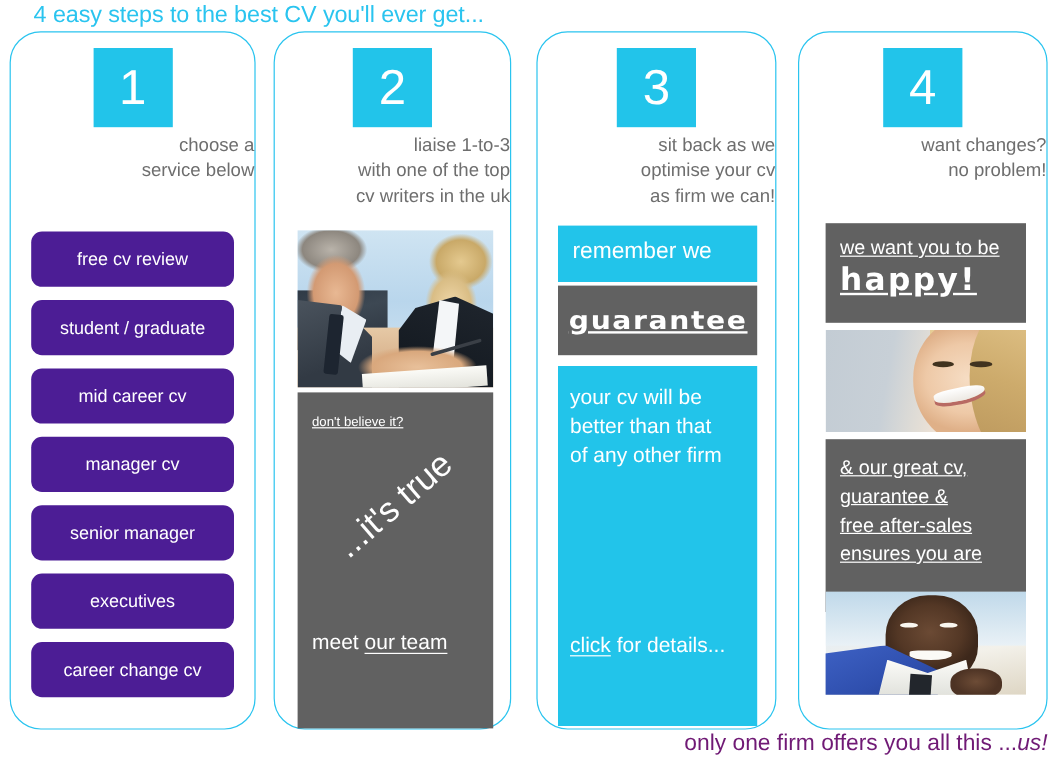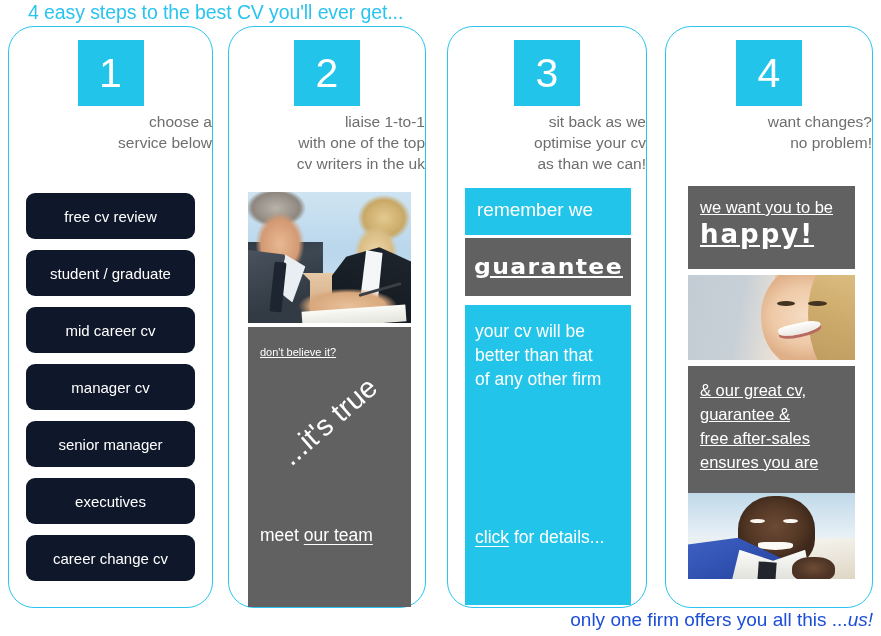--- a/index.html
+++ b/index.html
@@ -31,21 +31,21 @@
     letter-spacing: -0.1px;
     white-space: nowrap;
   }
 
   
   .footer {
     position: absolute;
     right: 8px;
     top: 609px;
     font-size: 19px;
-    color: #1d4ed8;
+    color: #701a75;
     white-space: nowrap;
   }
   .footer .us {
     font-style: italic;
   }
 
   
   .card {
     position: absolute;
     top: 26px;
@@ -91,21 +91,21 @@
   .btn-list {
     position: absolute;
     top: 166px;
     left: 17px;
     right: 17px;
   }
   .svc-btn {
     display: block;
     width: 100%;
     box-sizing: border-box;
-    background: #0f172a;
+    background: #4c1d95;
     color: #ffffff;
     border: none;
     border-radius: 9px;
     height: 46px;
     margin-bottom: 11px;
     font-size: 15px;
     font-family: "Liberation Sans", sans-serif;
     text-align: center;
     cursor: pointer;
   }
@@ -369,21 +369,21 @@
       <button class="svc-btn">manager cv</button>
       <button class="svc-btn">senior manager</button>
       <button class="svc-btn">executives</button>
       <button class="svc-btn">career change cv</button>
     </div>
   </div>
 
   <div class="card" id="card-2">
     <div class="num-badge">2</div>
     <div class="caption">
-      <div>liaise 1-to-1</div>
+      <div>liaise 1-to-3</div>
       <div>with one of the top</div>
       <div>cv writers in the uk</div>
     </div>
 
     <div class="photo" id="photo-consult">
       <div class="suit-l"></div>
       <div class="shirt-l"></div>
       <div class="tie"></div>
       <div class="jkt-r"></div>
       <div class="shirt-r"></div>
@@ -397,21 +397,21 @@
       <div class="rotated">...it's true</div>
       <div class="meet"><span>meet </span><u>our team</u></div>
     </div>
   </div>
 
   <div class="card" id="card-3">
     <div class="num-badge">3</div>
     <div class="caption">
       <div>sit back as we</div>
       <div>optimise your cv</div>
-      <div>as than we can!</div>
+      <div>as firm we can!</div>
     </div>
 
     <div class="cyan-panel" id="panel-remember">remember we</div>
 
     <div class="gray-panel" id="panel-guarantee">
       <span class="gword">guarantee</span>
     </div>
 
     <div class="cyan-panel" id="panel-better">
       <div class="btext">

